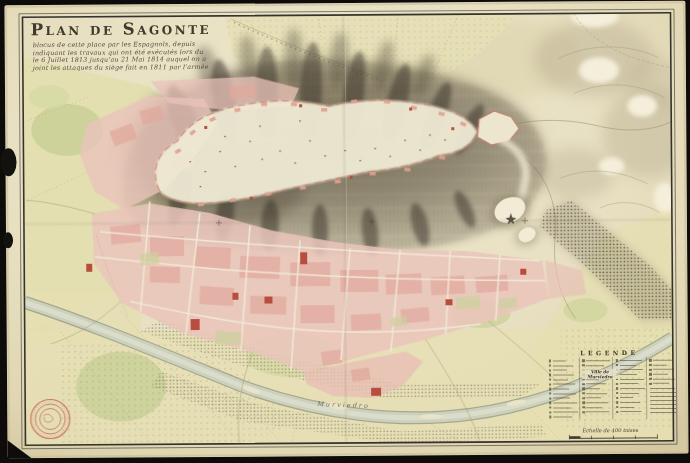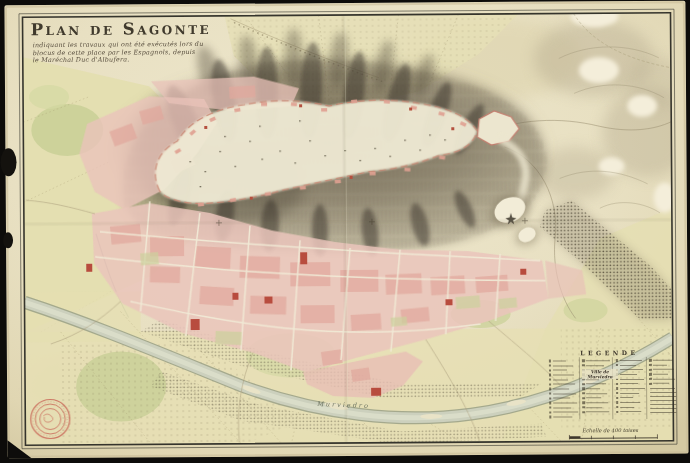--- a/index.html
+++ b/index.html
@@ -412,23 +412,24 @@
     <rect x="20.5" y="11.5" width="655" height="435" fill="none" stroke="#35342c" stroke-width=".7" opacity=".85"></rect>
     <rect x="24" y="15" width="648" height="428" fill="none" stroke="#35342c" stroke-width="1.6"></rect>
   </g>
 </svg>
 
 <div id="overlays">
 
   <div class="title-block">
     <h1 class="map-title">Plan de Sagonte</h1>
     <div class="subtitle">
+      <div>blocus de cette place par les Espagnols, depuis</div>
       <div>indiquant les travaux qui ont été exécutés lors du</div>
-      <div>blocus de cette place par les Espagnols, depuis</div>
-      <div>le Maréchal Duc d'Albufera.</div>
+      <div>le 6 Juillet 1813 jusqu'au 21 Mai 1814 auquel on a</div>
+      <div>joint les attaques du siège fait en 1811 par l'armée</div>
     </div>
   </div>
 
   <div class="river-label">Murviedro</div>
 
   <div class="legend">
     <div class="lg-title">LEGENDE</div>
     <div class="lg-cols">
       <div class="lg-col">
             <div class="lg-row">

